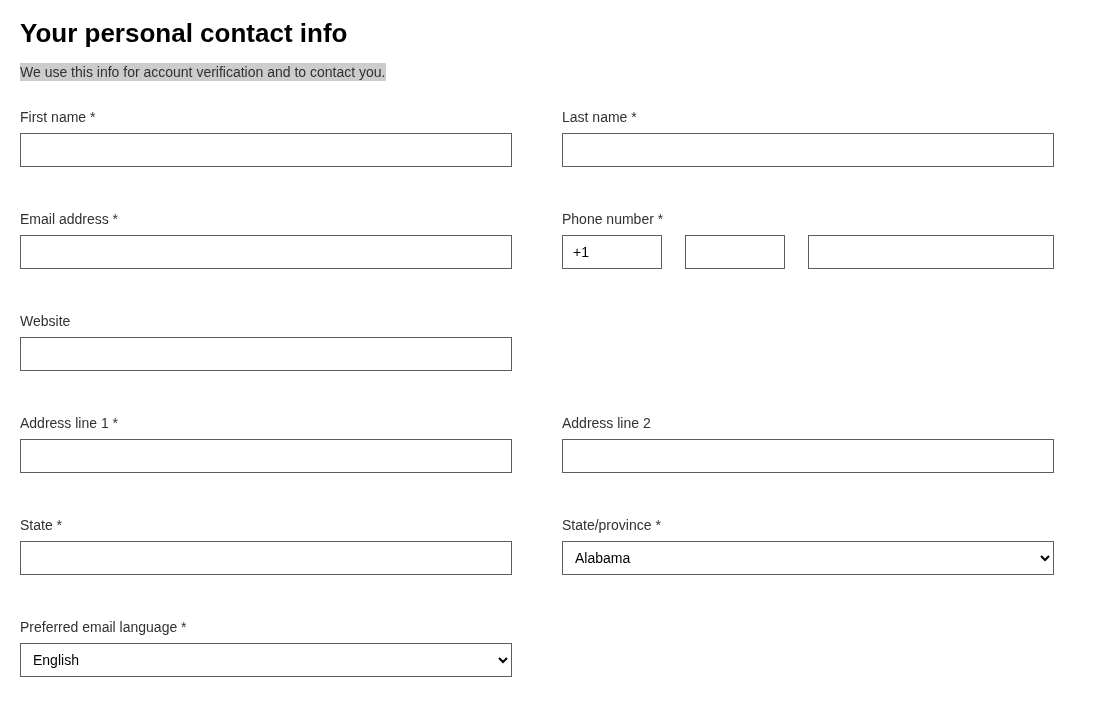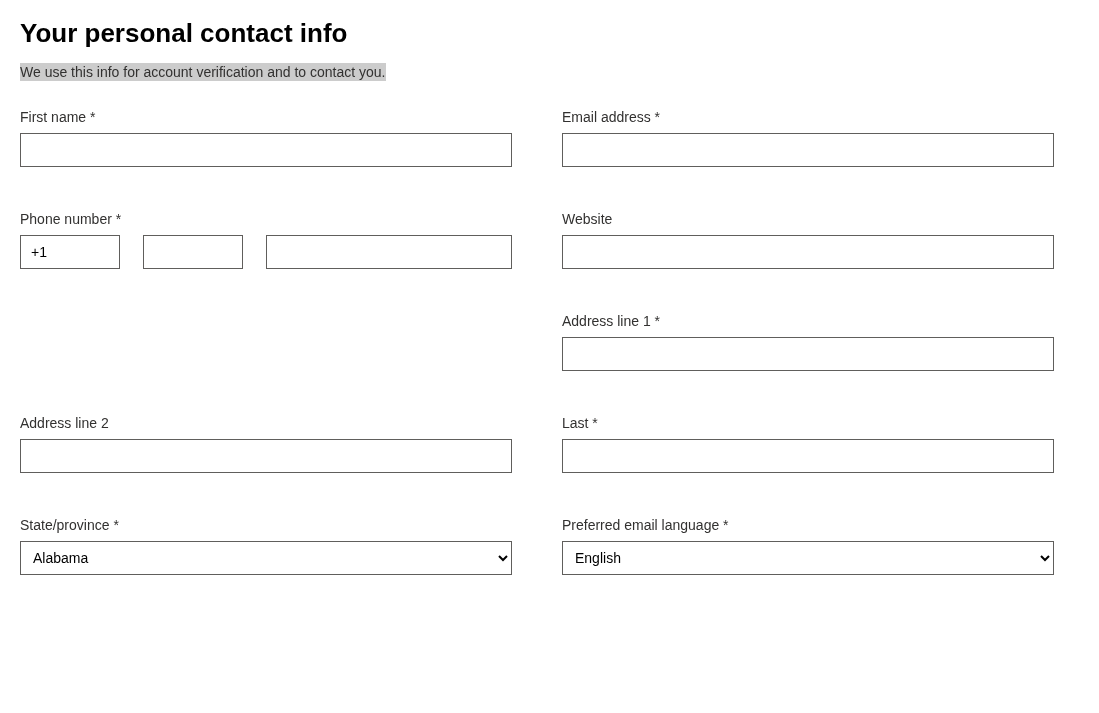--- a/index.html
+++ b/index.html
@@ -91,20 +91,24 @@
   <span class="subtitle">We use this info for account verification and to contact you.</span>
 </div>
 
 <div class="form-grid">
 
   <div class="field-group">
     <label class="field-label">First name *</label>
     <input type="text" class="text-input" value="" style="">
   </div>
 
+  <div class="field-group">
+    <label class="field-label">Last name *</label>
+    <input type="text" class="text-input" value="" style="">
+  </div>
 
   <div class="field-group">
     <label class="field-label">Email address *</label>
     <input type="text" class="text-input" value="" style="">
   </div>
 
   <div class="field-group">
     <label class="field-label">Phone number *</label>
     <div class="phone-row">
       <input type="text" class="text-input phone-country" value="+1" style="">
@@ -124,21 +128,21 @@
     <label class="field-label">Address line 1 *</label>
     <input type="text" class="text-input" value="" style="">
   </div>
 
   <div class="field-group">
     <label class="field-label">Address line 2</label>
     <input type="text" class="text-input" value="" style="">
   </div>
 
   <div class="field-group">
-    <label class="field-label">Last *</label>
+    <label class="field-label">State *</label>
     <input type="text" class="text-input" value="" style="">
   </div>
 
   <div class="field-group">
     <label class="field-label">State/province *</label>
     <select class="select-input">
       <option>Alabama</option>
     </select>
   </div>
 

